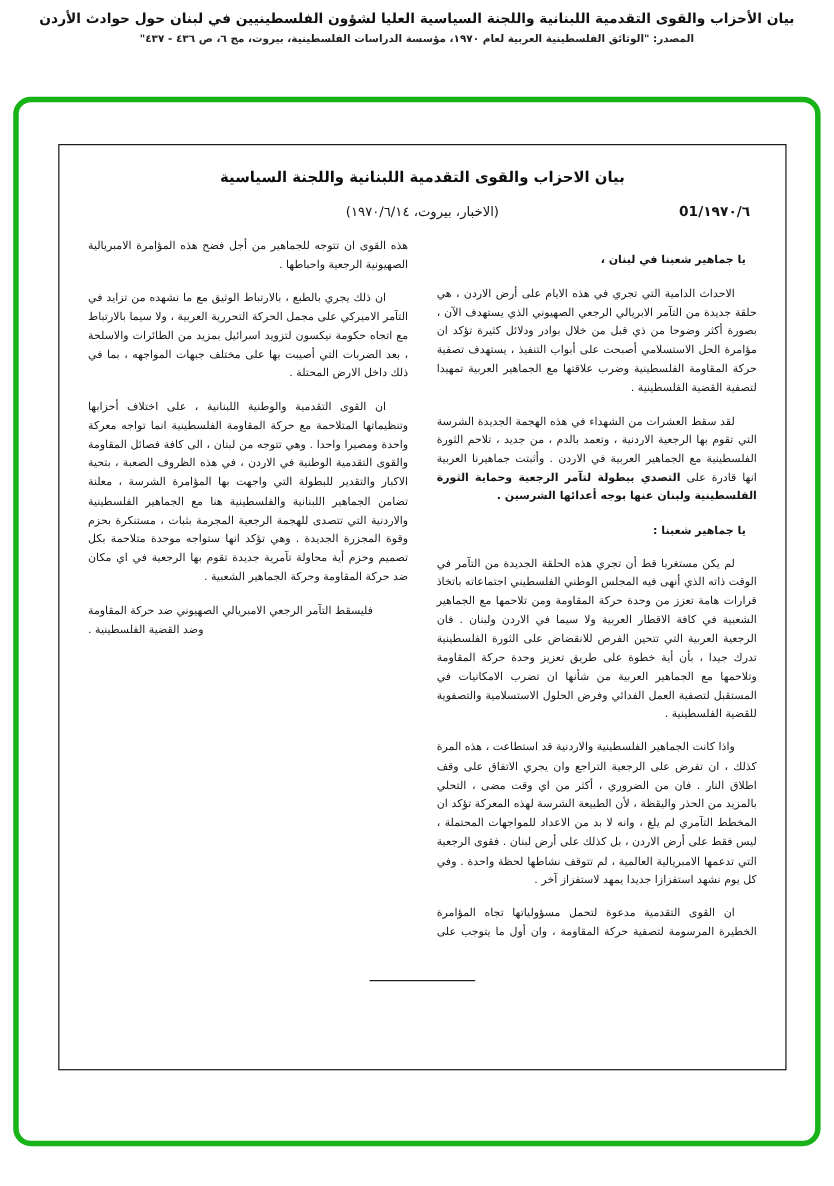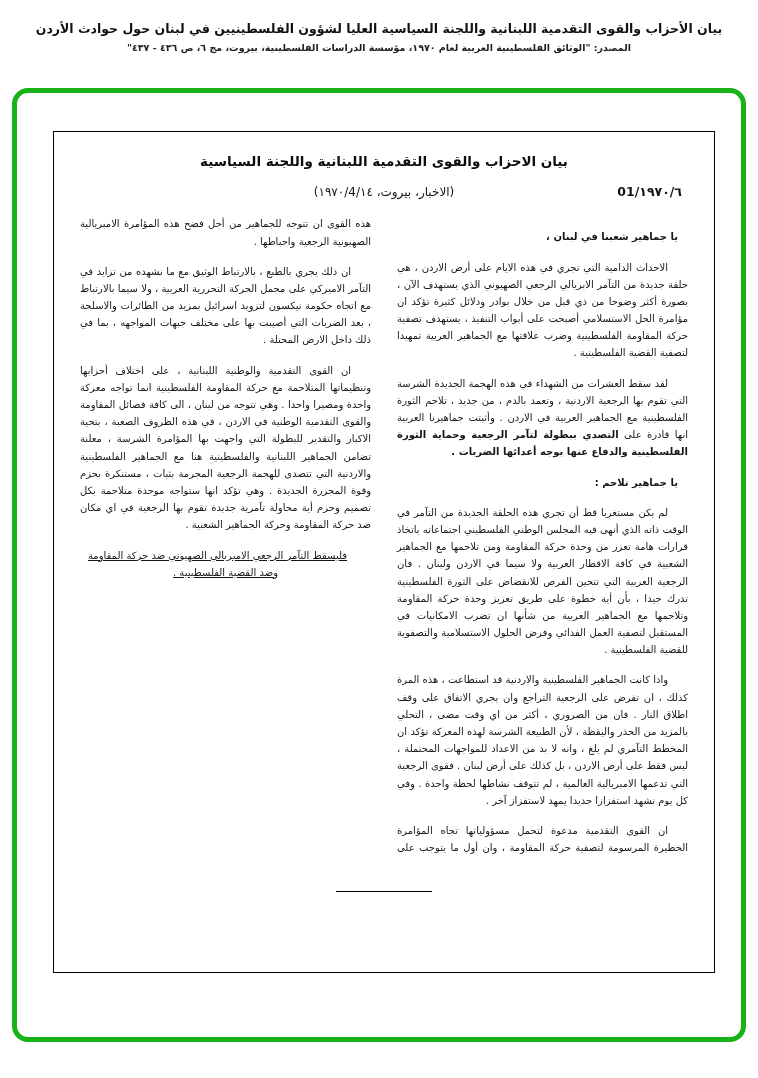--- a/index.html
+++ b/index.html
@@ -11,21 +11,21 @@
   .page {
     position: relative;
     width: 758px;
     height: 1078px;
     background: #ffffff;
     overflow: hidden;
     direction: rtl;
   }
   .page-header {
     text-align: center;
-    padding-top: 20px;
+    padding-top: 8px;
     color: #111;
   }
   .page-header .h-title {
     font-size: 12.5px;
     font-weight: bold;
     line-height: 1.5;
     padding: 0 14px;
   }
   .page-header .h-source {
     font-size: 9.5px;
@@ -93,23 +93,22 @@
     color: #161616;
   }
   .para.opener {
     font-weight: bold;
     text-indent: 10px;
     text-align: right;
   }
   .para .bold { font-weight: bold; }
   .para.slogan {
     text-indent: 16px;
-    text-align: center;
+    text-align: left;
     margin-bottom: 4px;
-    text-decoration: underline;
   }
   .signature-line {
     width: 96px;
     border-top: 1.5px solid #000;
     margin: 14px auto 0 auto;
   }
 </style>
 </head>
 <body>
 
@@ -122,29 +121,29 @@
 
   <div class="green-frame">
     <div class="doc-box">
 
       <div class="doc-title">
         <div>بيان الاحزاب والقوى التقدمية اللبنانية واللجنة السياسية</div>
       </div>
 
       <div class="doc-meta">
         <span class="m-date">١٩٧٠/٦/01</span>
-        <span class="m-cite">(الاخبار، بيروت، ١٩٧٠/4/١٤)</span>
+        <span class="m-cite">(الاخبار، بيروت، ١٩٧٠/٦/١٤)</span>
         <span class="m-spacer"></span>
       </div>
 
       <div class="columns">
         <p class="para opener"><span>يا جماهير شعبنا في لبنان ،</span><span class="bold"></span></p>
         <p class="para"><span>الاحداث الدامية التي تجري في هذه الايام على أرض الاردن ، هي حلقة جديدة من التآمر الابريالي الرجعي الصهيوني الذي يستهدف الآن ، بصورة أكثر وضوحا من ذي قبل من خلال بوادر ودلائل كثيرة تؤكد ان مؤامرة الحل الاستسلامي أصبحت على أبواب التنفيذ ، يستهدف تصفية حركة المقاومة الفلسطينية وضرب علاقتها مع الجماهير العربية تمهيدا لتصفية القضية الفلسطينية .</span><span class="bold"></span></p>
-        <p class="para"><span>لقد سقط العشرات من الشهداء في هذه الهجمة الجديدة الشرسة التي تقوم بها الرجعية الاردنية ، وتعمد بالدم ، من جديد ، تلاحم الثورة الفلسطينية مع الجماهير العربية في الاردن . وأثبتت جماهيرنا العربية انها قادرة على </span><span class="bold">التصدي ببطولة لتآمر الرجعية وحماية الثورة الفلسطينية والدفاع عنها بوجه أعدائها الضربات .</span></p>
-        <p class="para opener"><span>يا جماهير تلاحم :</span><span class="bold"></span></p>
+        <p class="para"><span>لقد سقط العشرات من الشهداء في هذه الهجمة الجديدة الشرسة التي تقوم بها الرجعية الاردنية ، وتعمد بالدم ، من جديد ، تلاحم الثورة الفلسطينية مع الجماهير العربية في الاردن . وأثبتت جماهيرنا العربية انها قادرة على </span><span class="bold">التصدي ببطولة لتآمر الرجعية وحماية الثورة الفلسطينية ولبنان عنها بوجه أعدائها الشرسين .</span></p>
+        <p class="para opener"><span>يا جماهير شعبنا :</span><span class="bold"></span></p>
         <p class="para"><span>لم يكن مستغربا قط أن تجري هذه الحلقة الجديدة من التآمر في الوقت ذاته الذي أنهى فيه المجلس الوطني الفلسطيني اجتماعاته باتخاذ قرارات هامة تعزز من وحدة حركة المقاومة ومن تلاحمها مع الجماهير الشعبية في كافة الاقطار العربية ولا سيما في الاردن ولبنان . فان الرجعية العربية التي تتحين الفرص للانقضاض على الثورة الفلسطينية تدرك جيدا ، بأن أية خطوة على طريق تعزيز وحدة حركة المقاومة وتلاحمها مع الجماهير العربية من شأنها ان تضرب الامكانيات في المستقبل لتصفية العمل الفدائي وفرض الحلول الاستسلامية والتصفوية للقضية الفلسطينية .</span><span class="bold"></span></p>
         <p class="para"><span>واذا كانت الجماهير الفلسطينية والاردنية قد استطاعت ، هذه المرة كذلك ، ان تفرض على الرجعية التراجع وان يجري الاتفاق على وقف اطلاق النار . فان من الضروري ، أكثر من اي وقت مضى ، التحلي بالمزيد من الحذر واليقظة ، لأن الطبيعة الشرسة لهذه المعركة تؤكد ان المخطط التآمري لم يلغ ، وانه لا بد من الاعداد للمواجهات المحتملة ، ليس فقط على أرض الاردن ، بل كذلك على أرض لبنان . فقوى الرجعية التي تدعمها الامبريالية العالمية ، لم تتوقف نشاطها لحظة واحدة . وفي كل يوم نشهد استفزازا جديدا يمهد لاستفزاز آخر .</span><span class="bold"></span></p>
         <p class="para"><span>ان القوى التقدمية مدعوة لتحمل مسؤولياتها تجاه المؤامرة الخطيرة المرسومة لتصفية حركة المقاومة ، وان أول ما يتوجب على هذه القوى ان تتوجه للجماهير من أجل فضح هذه المؤامرة الامبريالية الصهيونية الرجعية واحباطها .</span><span class="bold"></span></p>
         <p class="para"><span>ان ذلك يجري بالطبع ، بالارتباط الوثيق مع ما نشهده من تزايد في التآمر الاميركي على مجمل الحركة التحررية العربية ، ولا سيما بالارتباط مع اتجاه حكومة نيكسون لتزويد اسرائيل بمزيد من الطائرات والاسلحة ، بعد الضربات التي أصيبت بها على مختلف جبهات المواجهه ، بما في ذلك داخل الارض المحتلة .</span><span class="bold"></span></p>
         <p class="para"><span>ان القوى التقدمية والوطنية اللبنانية ، على اختلاف أحزابها وتنظيماتها المتلاحمة مع حركة المقاومة الفلسطينية انما تواجه معركة واحدة ومصيرا واحدا . وهي تتوجه من لبنان ، الى كافة فصائل المقاومة والقوى التقدمية الوطنية في الاردن ، في هذه الظروف الصعبة ، بتحية الاكبار والتقدير للبطولة التي واجهت بها المؤامرة الشرسة ، معلنة تضامن الجماهير اللبنانية والفلسطينية هنا مع الجماهير الفلسطينية والاردنية التي تتصدى للهجمة الرجعية المجرمة بثبات ، مستنكرة بحزم وقوة المجزرة الجديدة . وهي تؤكد انها ستواجه موحدة متلاحمة بكل تصميم وحزم أية محاولة تآمرية جديدة تقوم بها الرجعية في اي مكان ضد حركة المقاومة وحركة الجماهير الشعبية .</span><span class="bold"></span></p>
         <p class="para slogan"><span>فليسقط التآمر الرجعي الامبريالي الصهيوني ضد حركة المقاومة وضد القضية الفلسطينية .</span><span class="bold"></span></p>
 
       </div>
 
       <div class="signature-line"></div>

